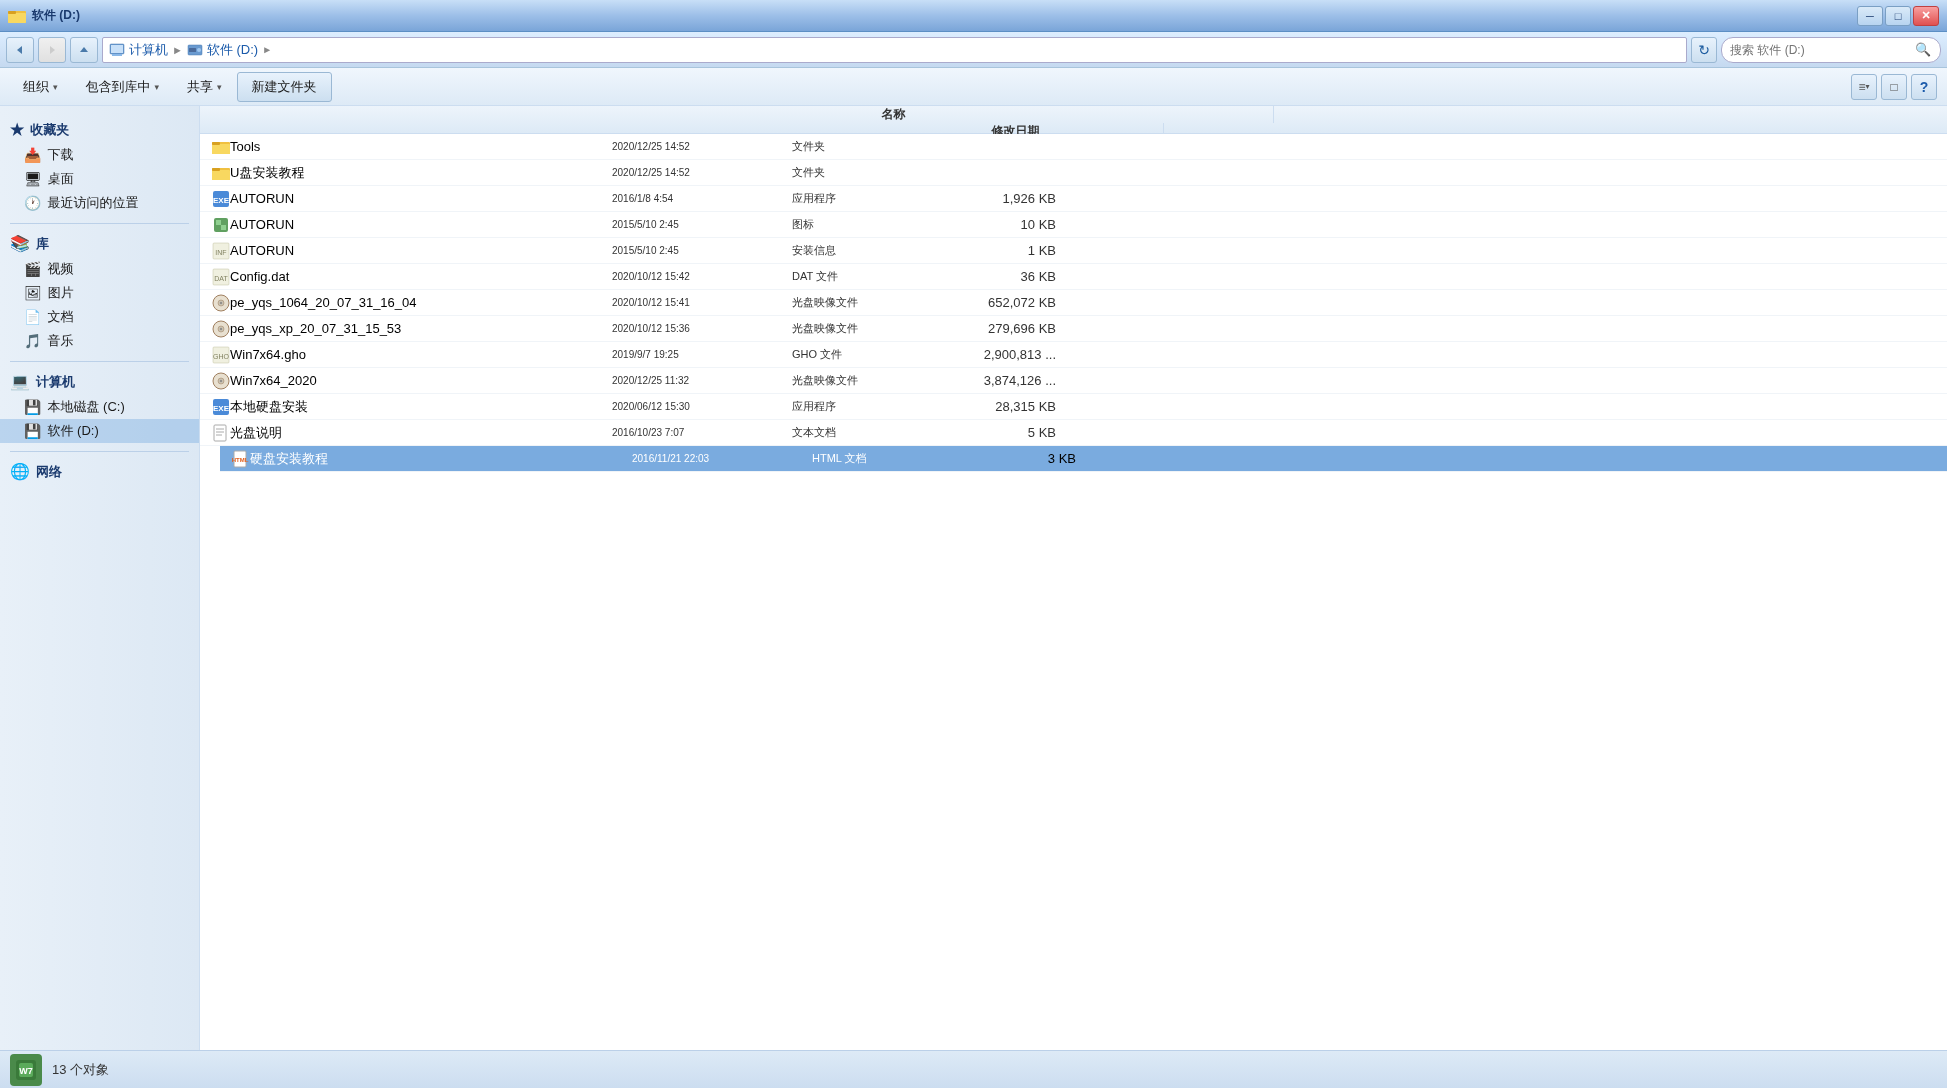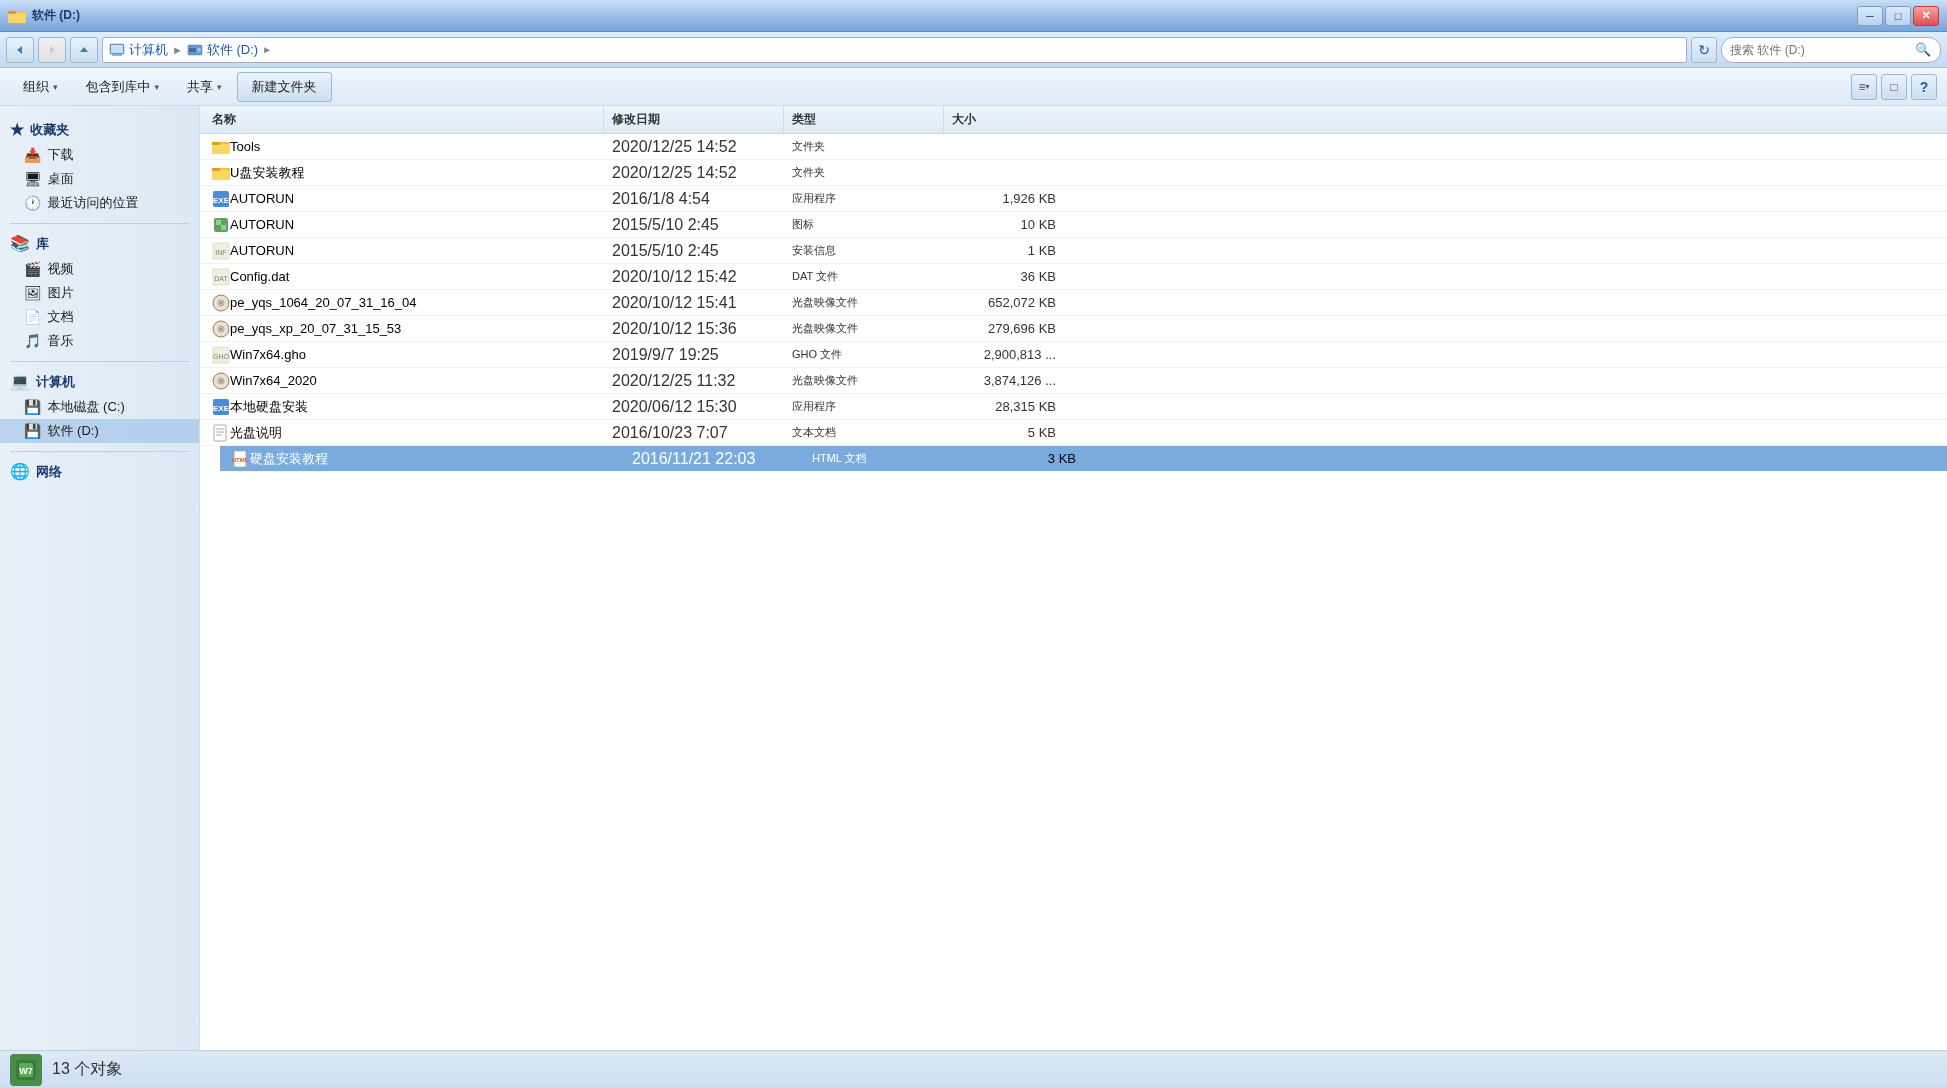--- a/index.html
+++ b/index.html
@@ -281,20 +281,21 @@
       flex-direction: column;
       overflow: hidden;
     }
     .column-header {
       display: flex;
       align-items: center;
       background: linear-gradient(to bottom, #edf4fb, #ddeaf6);
       border-bottom: 1px solid #ccddf0;
       height: 28px;
       padding: 0 4px;
+      flex-direction: column;
     }
     .col-name {
       width: 400px;
       padding: 0 8px;
       font-size: 12px;
       color: #333;
       font-weight: bold;
       cursor: pointer;
       display: flex;
       align-items: center;
@@ -362,21 +363,21 @@
       display: flex;
       align-items: center;
       font-size: 13px;
       white-space: nowrap;
       overflow: hidden;
       text-overflow: ellipsis;
     }
     .file-cell-date {
       width: 180px;
       padding: 0 8px;
-      font-size: 16px;
+      font-size: 10px;
       color: #333;
     }
     .file-cell-type {
       width: 160px;
       padding: 0 8px;
       font-size: 11px;
       color: #333;
     }
     .file-cell-size {
       width: 120px;
@@ -412,21 +413,21 @@
       height: 32px;
       background: #4a8a4a;
       border-radius: 4px;
       display: flex;
       align-items: center;
       justify-content: center;
       color: #fff;
       font-size: 18px;
     }
     .status-text {
-      font-size: 16px;
+      font-size: 13px;
       color: #333;
     }
 
     
     ::-webkit-scrollbar { width: 14px; height: 14px; }
     ::-webkit-scrollbar-track { background: #f0f4f8; }
     ::-webkit-scrollbar-thumb { background: #9ab8d8; border-radius: 3px; border: 2px solid #f0f4f8; }
   </style>
 </head>
 <body>

